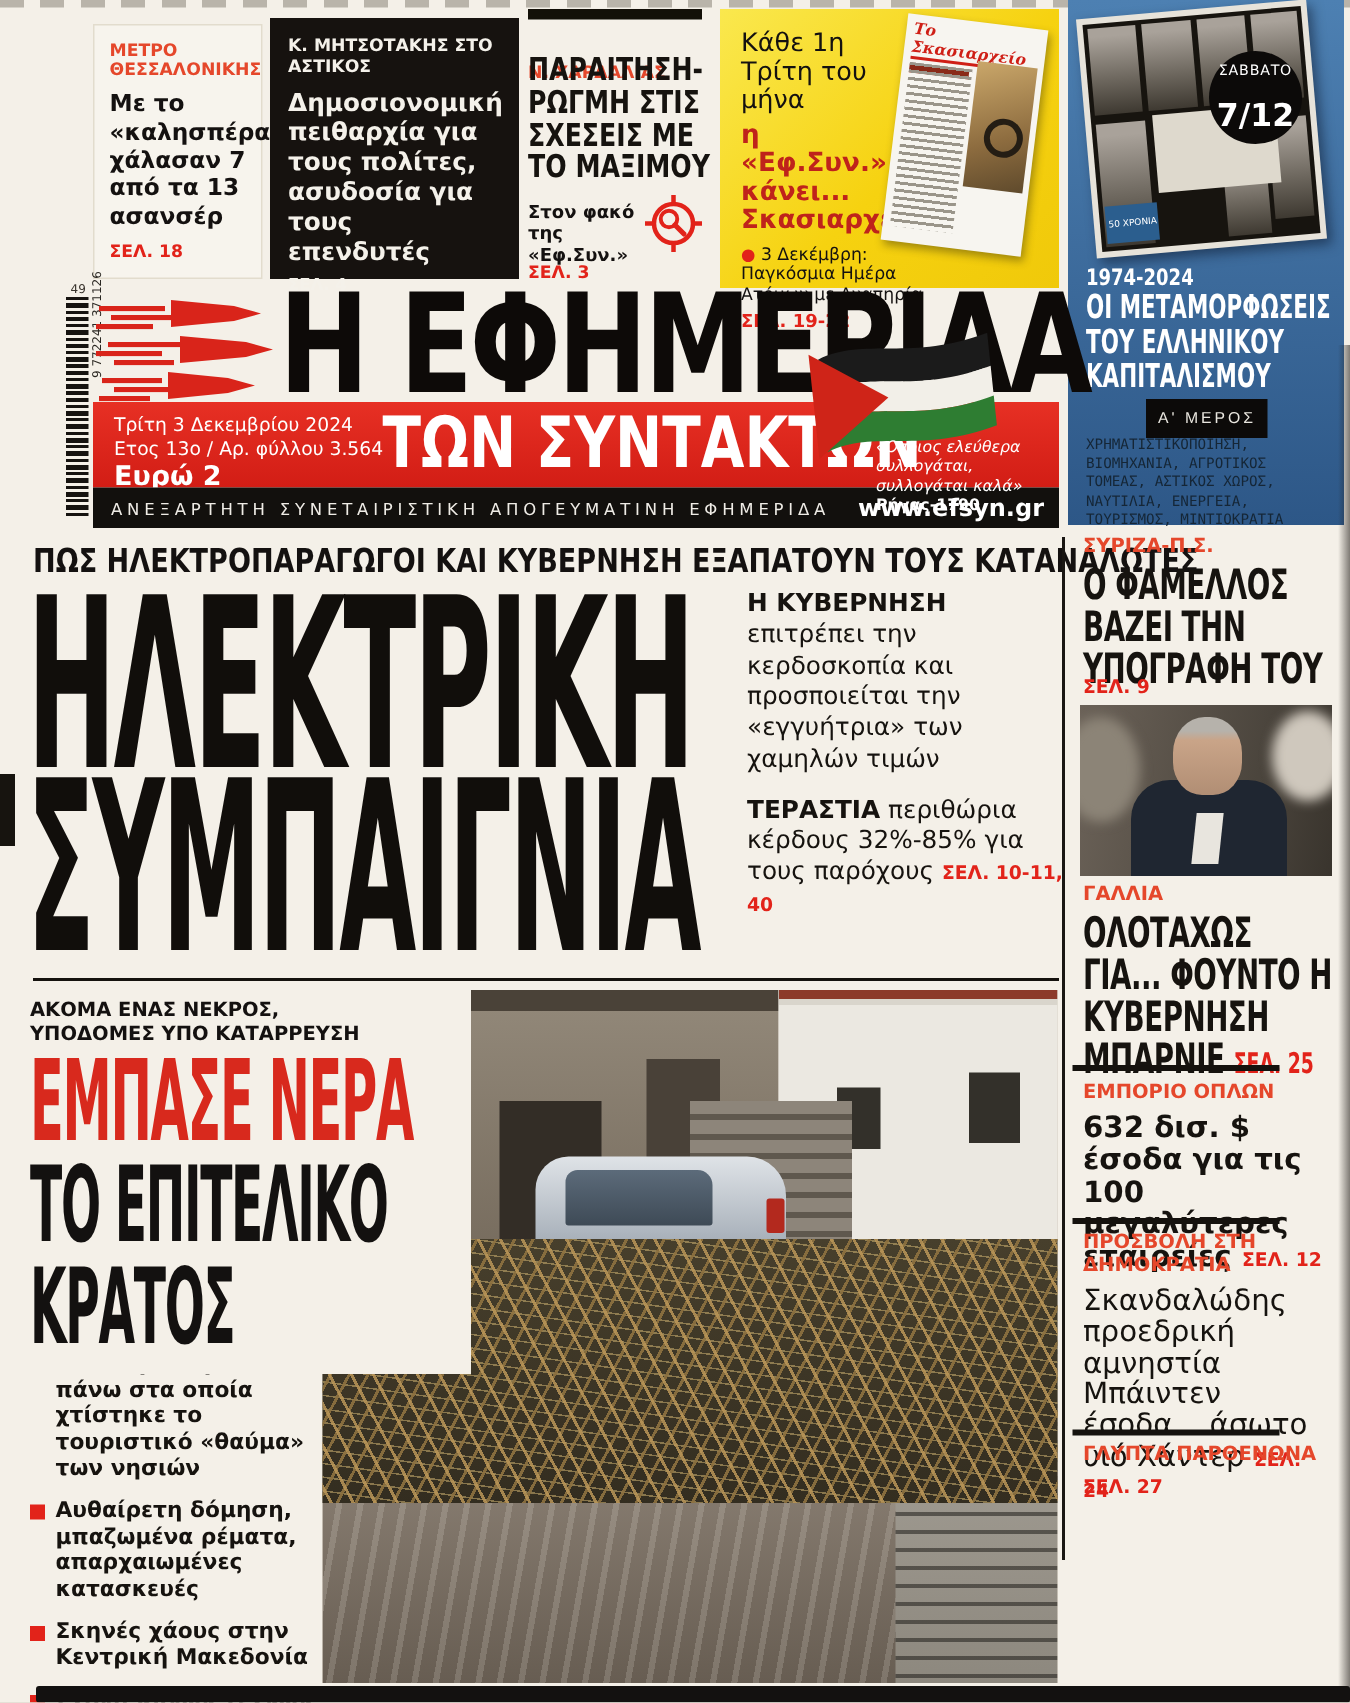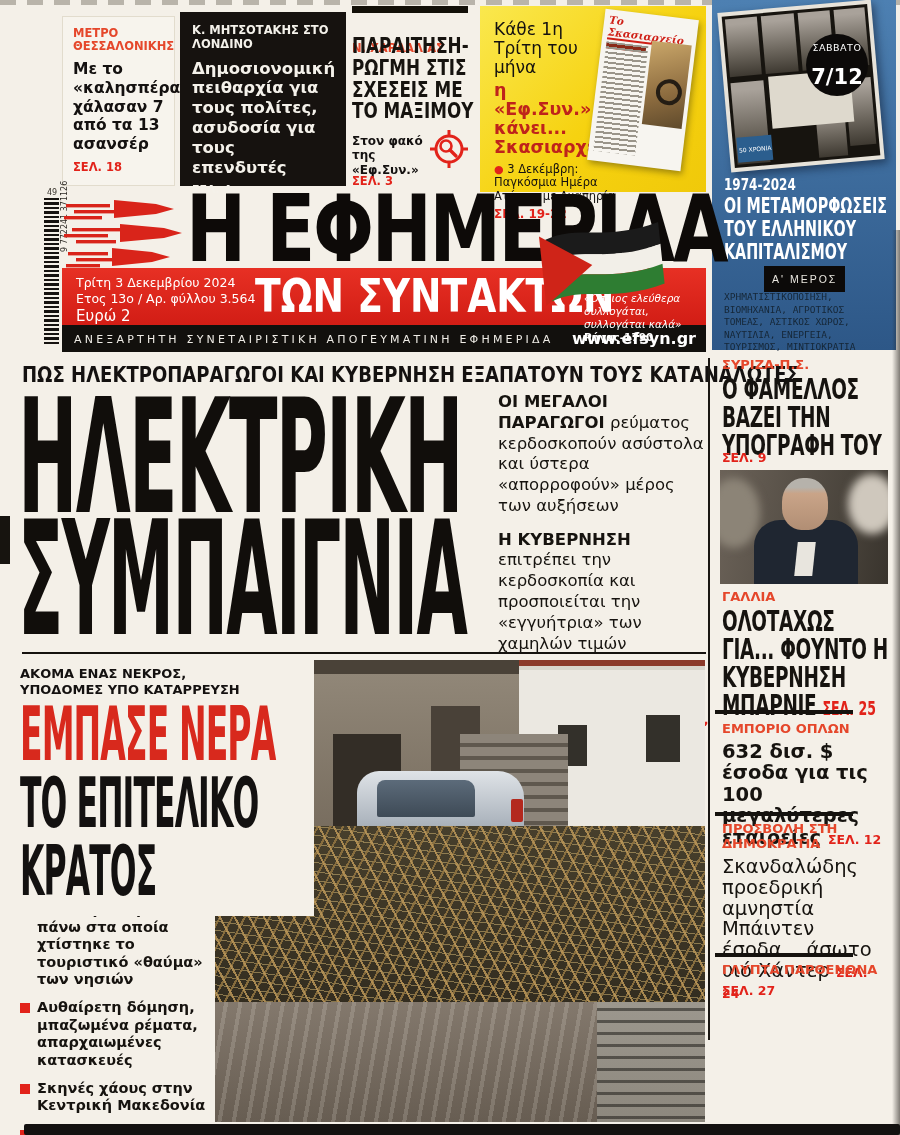--- a/index.html
+++ b/index.html
@@ -78,21 +78,21 @@
      font-size:9.5px;line-height:1.32;color:#152636;}
   
   .barcode{left:44px;top:198px;width:15px;height:148px;
      background:repeating-linear-gradient(to bottom,#161310 0 2px,#f4f0e8 2px 4px,#161310 4px 7px,#f4f0e8 7px 9px);}
   .bcnum{left:60px;top:252px;font-size:8px;color:#2a2722;transform:rotate(-90deg);transform-origin:0 0;white-space:nowrap;}
   .isscode{left:47px;top:188px;font-size:8px;color:#3a352e;}
   .pens{left:64px;top:198px;}
   .mast1{left:186px;top:184px;font-size:92px;font-weight:bold;letter-spacing:-3px;color:#0d0a08;line-height:1;}
   .redband{left:62px;top:268px;width:644px;height:57px;background:linear-gradient(#e73024,#d21d15);}
   .redband .dates{position:absolute;left:14px;top:7px;color:#fff;font-size:12.5px;line-height:1.26;}
-  .redband .dates .pr{font-weight:normal;font-size:15px;}
+  .redband .dates .pr{font-weight:bold;font-size:18px;}
   .mast2{position:absolute;left:193px;top:4px;font-size:47px;font-weight:bold;color:#fff;line-height:1;}
   .quote{position:absolute;left:522px;top:24px;width:120px;color:#fff;font-size:10.5px;line-height:1.25;
      font-style:italic;z-index:8;}
   .quote b{font-style:normal;}
   .flag{left:540px;top:220px;z-index:6;}
   .blackstrip{left:62px;top:325px;width:644px;height:27px;background:#12100d;color:#efece6;}
   .blackstrip .tag{position:absolute;left:12px;top:8px;font-size:11px;letter-spacing:3.2px;}
   .blackstrip .site{position:absolute;right:10px;top:4px;font-size:16px;font-weight:bold;color:#fff;}
   
   .topline{left:22px;top:362px;font-size:22px;font-weight:bold;}
@@ -170,21 +170,21 @@
 
   <div class="abs top-dash"></div>
 
   <div class="abs box-metro">
     <div class="k kick">ΜΕΤΡΟ ΘΕΣΣΑΛΟΝΙΚΗΣ</div>
     <div class="t ink">Με το «καλησπέρα» χάλασαν 7 από τα 13 ασανσέρ</div>
     <div class="p pref">ΣΕΛ. 18</div>
   </div>
 
   <div class="abs box-mits">
-    <div class="k">Κ. ΜΗΤΣΟΤΑΚΗΣ ΣΤΟ ΛΟΝΔΙΝΟ</div>
+    <div class="k">Κ. ΜΗΤΣΟΤΑΚΗΣ ΣΤΟ ΑΣΤΙΚΟΣ</div>
     <div class="t">Δημοσιονομική πειθαρχία για τους πολίτες, ασυδοσία για τους επενδυτές</div>
     <div class="p">ΣΕΛ. 4</div>
   </div>
 
   <div class="abs box-hard">
     <div class="bar"></div>
     <div class="k kick">Ν. ΧΑΡΔΑΛΙΑΣ</div>
     <div class="t sqb x80">ΠΑΡΑΙΤΗΣΗ-ΡΩΓΜΗ ΣΤΙΣ ΣΧΕΣΕΙΣ ΜΕ ΤΟ ΜΑΞΙΜΟΥ</div>
     <div class="n ink">Στον φακό της «Εφ.Συν.»</div>
     <span class="ico">
@@ -295,21 +295,20 @@
   <div class="abs blackstrip">
     <div class="tag">ΑΝΕΞΑΡΤΗΤΗ ΣΥΝΕΤΑΙΡΙΣΤΙΚΗ ΑΠΟΓΕΥΜΑΤΙΝΗ ΕΦΗΜΕΡΙΔΑ</div>
     <div class="site">www.efsyn.gr</div>
   </div>
 
   <div class="abs topline ink"><span class="sq x82">ΠΩΣ ΗΛΕΚΤΡΟΠΑΡΑΓΩΓΟΙ ΚΑΙ ΚΥΒΕΡΝΗΣΗ ΕΞΑΠΑΤΟΥΝ ΤΟΥΣ ΚΑΤΑΝΑΛΩΤΕΣ</span></div>
   <div class="abs h1a"><span class="sq x45">ΗΛΕΚΤΡΙΚΗ</span></div>
   <div class="abs h1b"><span class="sq x42">ΣΥΜΠΑΙΓΝΙΑ</span></div>
 
   <div class="abs points">
-    <p><b>ΟΙ ΜΕΓΑΛΟΙ ΠΑΡΑΓΩΓΟΙ</b><span> ρεύματος κερδοσκοπούν ασύστολα και ύστερα «απορροφούν» μέρος των αυξήσεων</span></p>
     <p><b>Η ΚΥΒΕΡΝΗΣΗ</b><span> επιτρέπει την κερδοσκοπία και προσποιείται την «εγγυήτρια» των χαμηλών τιμών</span></p>
     <p><b>ΤΕΡΑΣΤΙΑ</b><span> περιθώρια κέρδους 32%-85% για τους παρόχους</span>
        <span class="pg pref">ΣΕΛ. 10-11, 40</span></p>
   </div>
 
   <div class="abs hrule"></div>
 
   <div class="abs fphoto">
     <div class="fp fp-wallL"></div>
     <div class="fp fp-bldg"></div>

